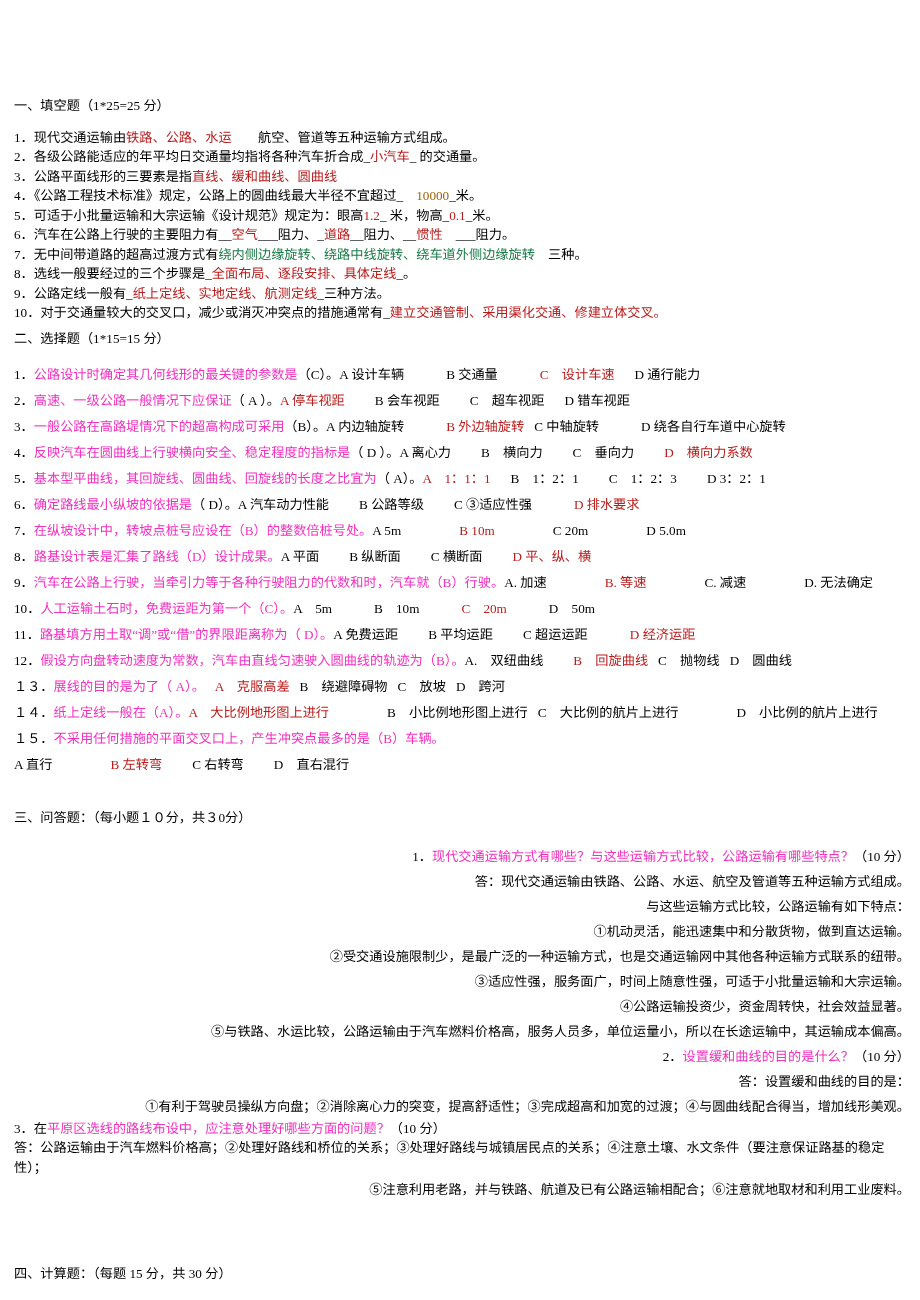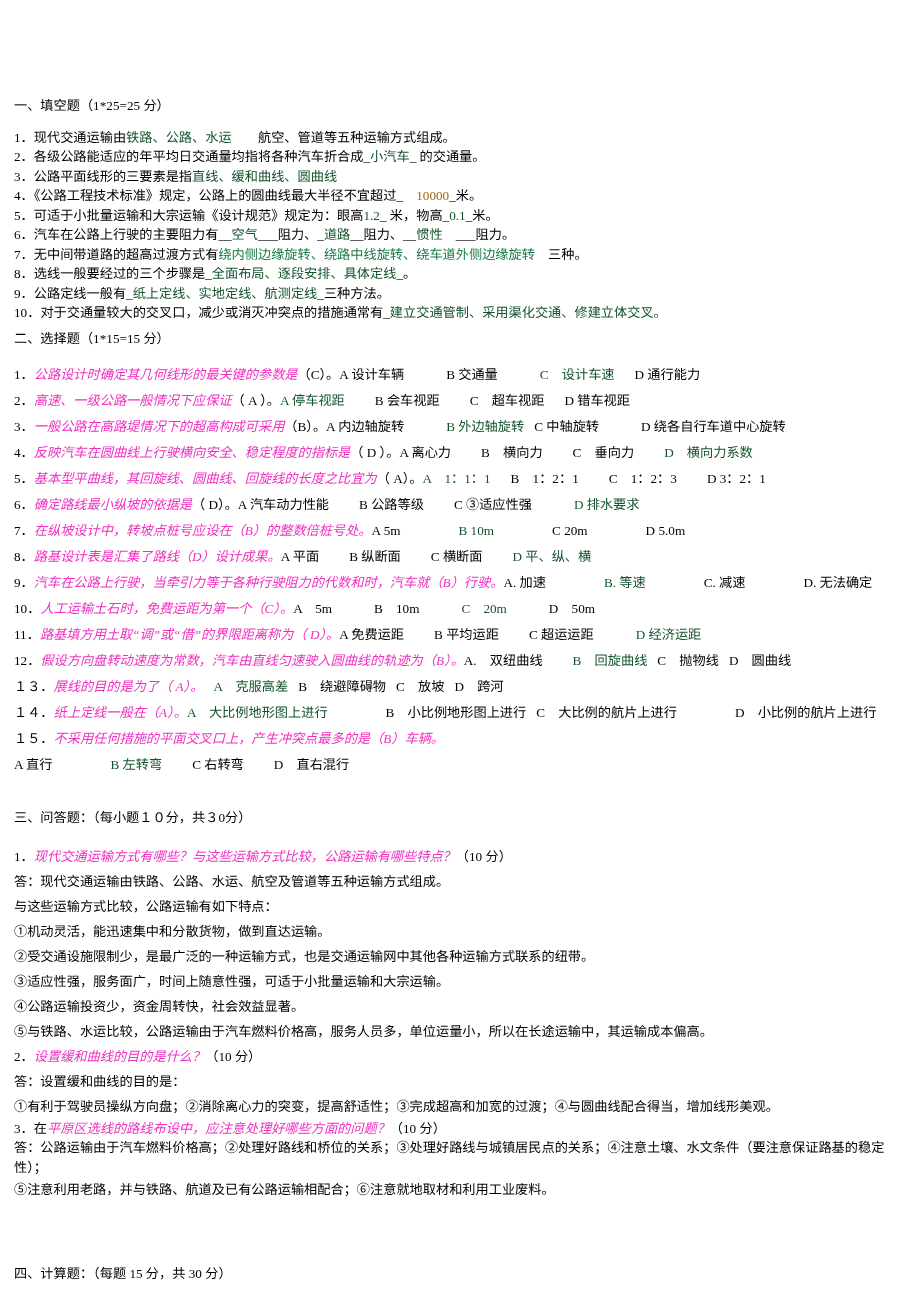--- a/index.html
+++ b/index.html
@@ -42,35 +42,35 @@
   }
   .gap-6  { height: 6px; }
   .gap-8  { height: 8px; }
   .gap-10 { height: 10px; }
   .gap-12 { height: 12px; }
   .gap-22 { height: 22px; }
   .gap-30 { height: 30px; }
   .gap-40 { height: 40px; }
 
   
-  .blue    { color: #14532d; font-family: Liberation Serif, serif; }
-  .magenta { color: #f030c0; font-style: italic; }
+  .blue    { color: #b91c1c; font-family: Liberation Serif, serif; }
+  .magenta { color: #f030c0; }
   .green   { color: #1a7a46; }
   .black   { color: #a16207; }
 
   
   .sp1 { display:inline-block; width: 10px; }
   .sp2 { display:inline-block; width: 20px; }
   .sp3 { display:inline-block; width: 30px; }
   .sp4 { display:inline-block; width: 42px; }
   .sp5 { display:inline-block; width: 58px; }
 
   .choice-row { line-height: 26px; }
   .fill-row   { line-height: 19.5px; }
-  .qa-row     { line-height: 25px; }
+  .qa-row     { line-height: 25px; text-align: right; }
 </style>
 </head>
 <body>
 
 <div class="page">
   <div class="body-wrap">
 
     <div class="sec-head">一、填空题（1*25=25 分）</div>
     <div class="gap-8"></div>
 

